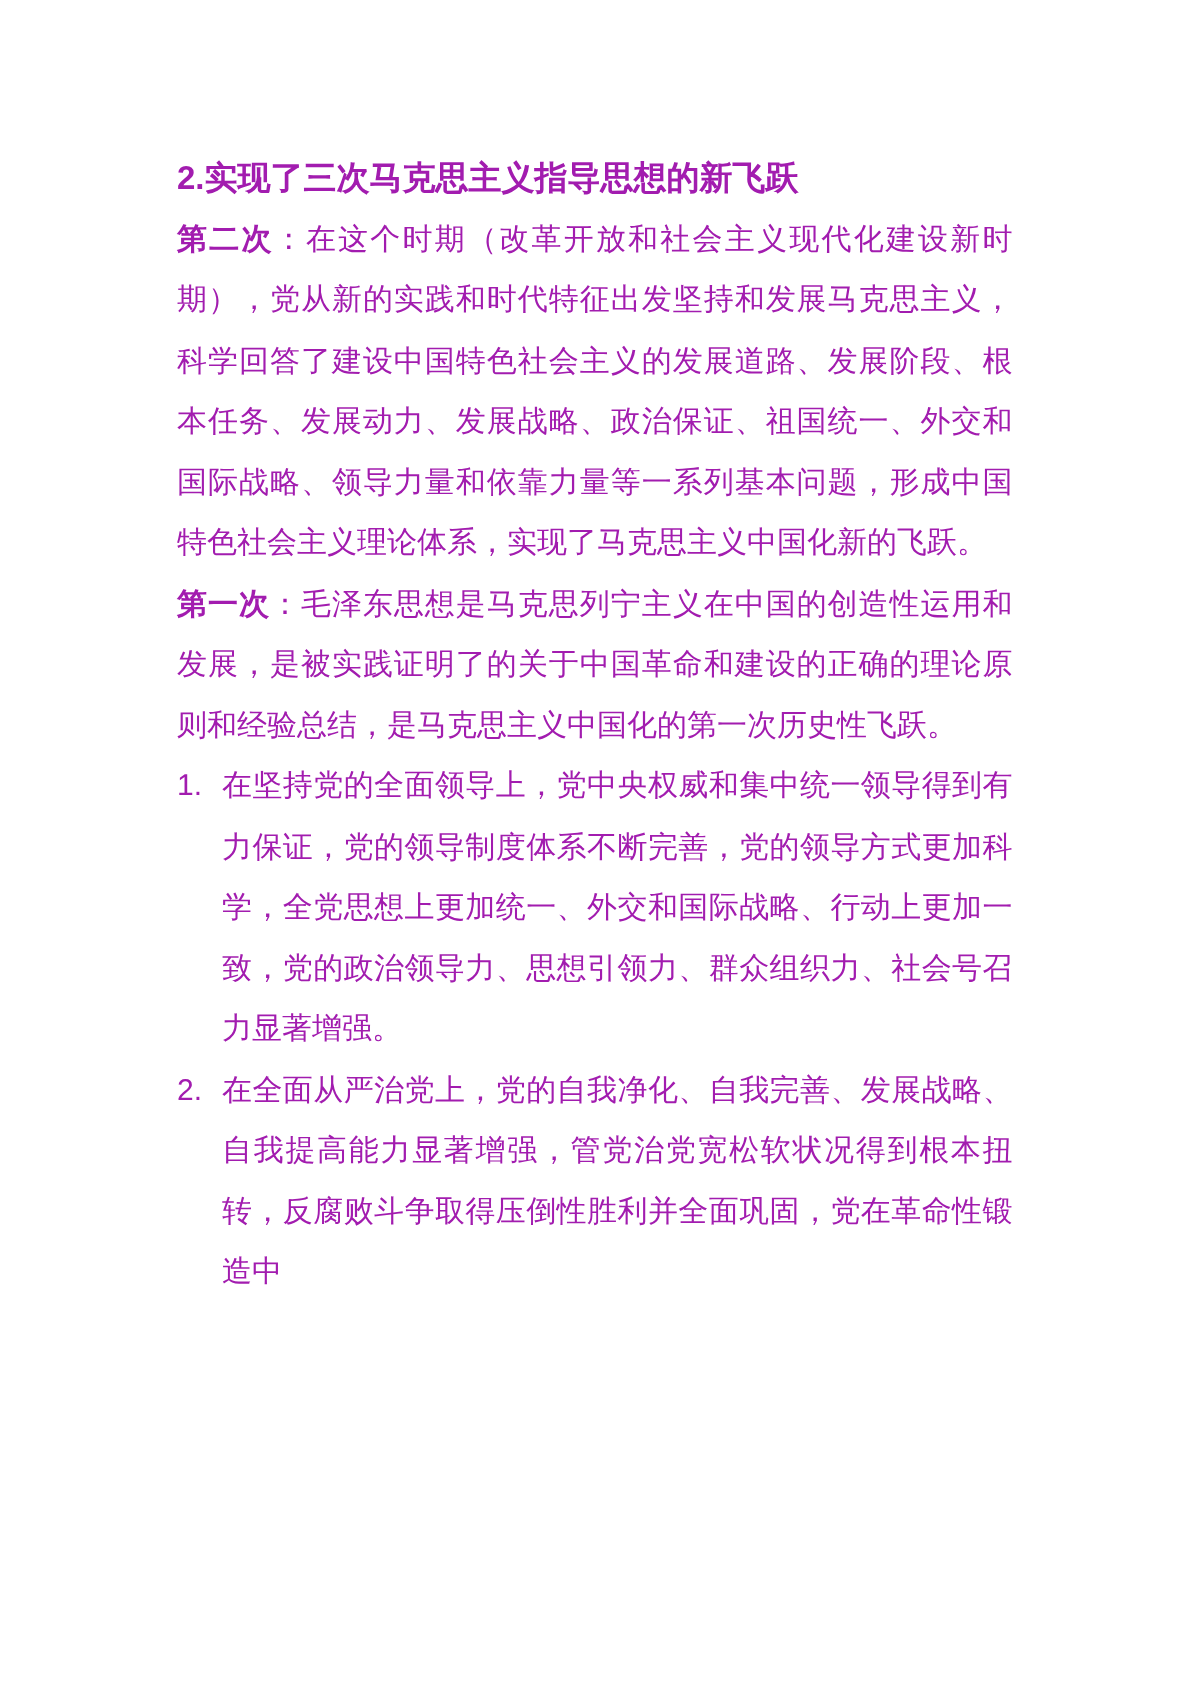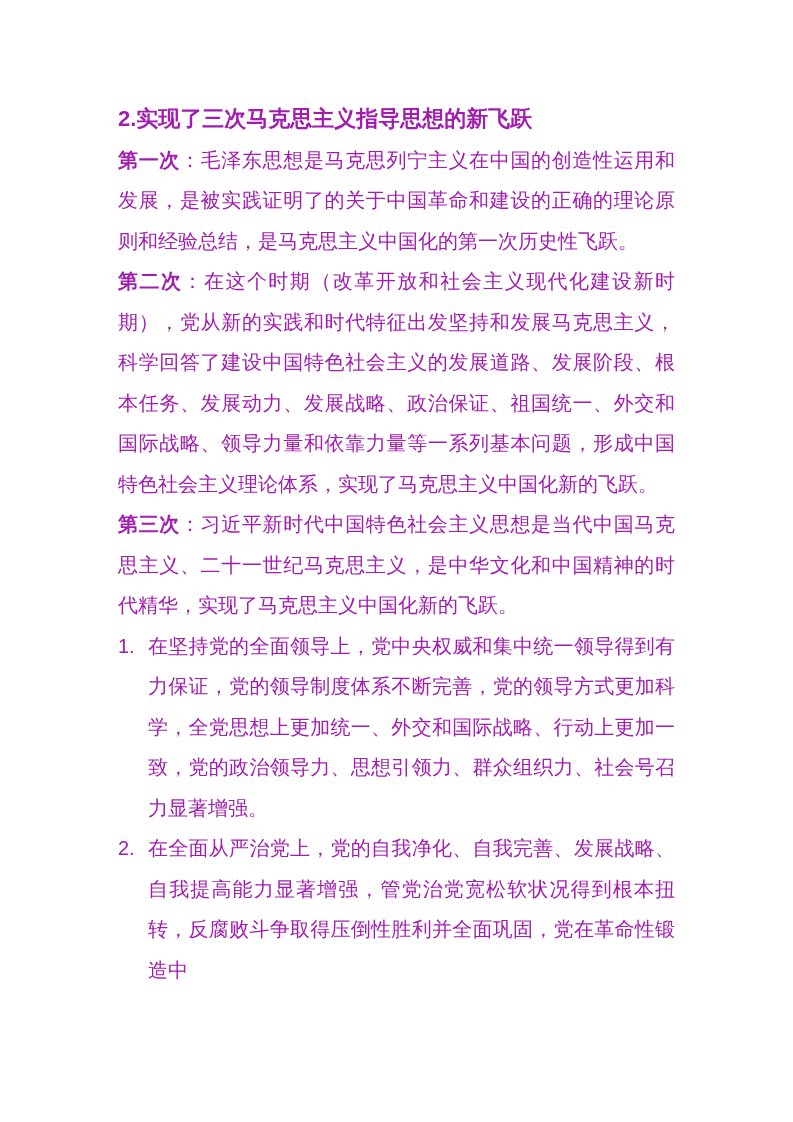--- a/index.html
+++ b/index.html
@@ -54,25 +54,24 @@
     text-align: justify;
   }
 </style>
 </head>
 <body>
 
 <div class="page">
 
   <h2 class="heading">2.实现了三次马克思主义指导思想的新飞跃</h2>
 
+  <p class="para"><span class="lead">第二次</span><span>：在这个时期（改革开放和社会主义现代化建设新时期），党从新的实践和时代特征出发坚持和发展马克思主义，科学回答了建设中国特色社会主义的发展道路、发展阶段、根本任务、发展动力、发展战略、政治保证、祖国统一、外交和国际战略、领导力量和依靠力量等一系列基本问题，形成中国特色社会主义理论体系，实现了马克思主义中国化新的飞跃。</span></p>
+
   <p class="para"><span class="lead">第一次</span><span>：毛泽东思想是马克思列宁主义在中国的创造性运用和发展，是被实践证明了的关于中国革命和建设的正确的理论原则和经验总结，是马克思主义中国化的第一次历史性飞跃。</span></p>
 
-  <p class="para"><span class="lead">第二次</span><span>：在这个时期（改革开放和社会主义现代化建设新时期），党从新的实践和时代特征出发坚持和发展马克思主义，科学回答了建设中国特色社会主义的发展道路、发展阶段、根本任务、发展动力、发展战略、政治保证、祖国统一、外交和国际战略、领导力量和依靠力量等一系列基本问题，形成中国特色社会主义理论体系，实现了马克思主义中国化新的飞跃。</span></p>
-
-  <p class="para"><span class="lead">第三次</span><span>：习近平新时代中国特色社会主义思想是当代中国马克思主义、二十一世纪马克思主义，是中华文化和中国精神的时代精华，实现了马克思主义中国化新的飞跃。</span></p>
 
 
   <div class="list">
 
     <div class="list-item">
       <span class="num">1.</span>
       <span class="item-text">在坚持党的全面领导上，党中央权威和集中统一领导得到有力保证，党的领导制度体系不断完善，党的领导方式更加科学，全党思想上更加统一、外交和国际战略、行动上更加一致，党的政治领导力、思想引领力、群众组织力、社会号召力显著增强。</span>
     </div>
 
     <div class="list-item">

